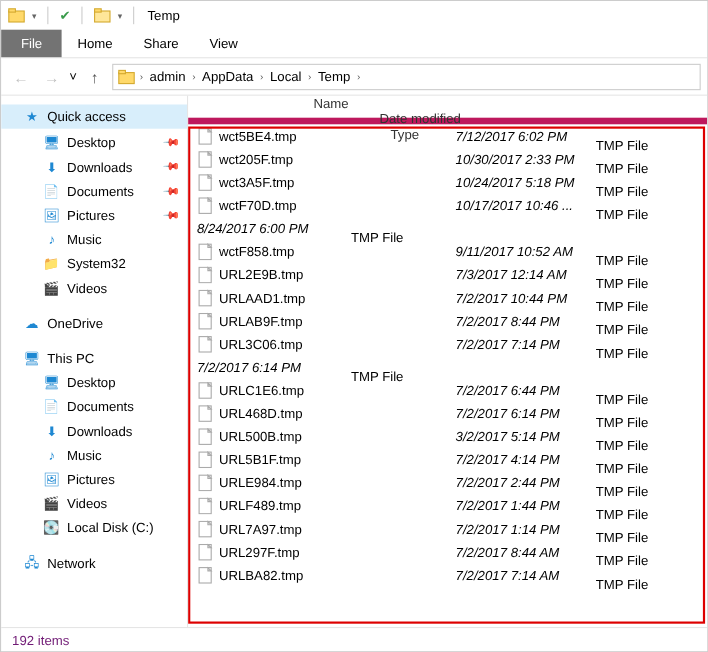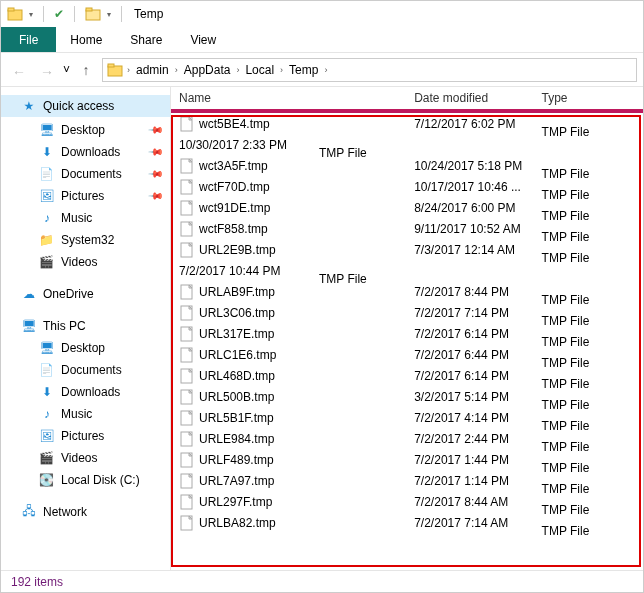--- a/index.html
+++ b/index.html
@@ -5,49 +5,49 @@
 * { box-sizing: border-box; margin: 0; padding: 0; font-family: "Segoe UI", Tahoma, sans-serif; }
 body { width: 644px; height: 593px; background: #fff; font-size: 12px; color: #000; overflow: hidden; border: 1px solid #ccc; }
 .titlebar { height: 26px; display: flex; align-items: center; padding: 0 6px; background: #fff; gap: 2px; }
 .titlebar .qat { display: flex; align-items: center; gap: 6px; }
 .titlebar .folder-ico { width:16px; height:16px; }
 .titlebar .down { font-size:8px; color:#666; }
 .titlebar .title { margin-left: 6px; }
 .sep { width:1px; height:16px; background:#ccc; margin:0 4px; }
 .ribbon-tabs { height: 26px; display:flex; align-items:center; border-bottom:1px solid #e5e5e5; }
 .tab { padding: 0 14px; height:100%; display:flex; align-items:center; cursor:pointer; }
-.tab.file { background:#0f766e; color:#fff; padding:0 18px; }
+.tab.file { background:#737373; color:#fff; padding:0 18px; }
 .addrbar { height: 34px; display:flex; align-items:center; padding:4px 6px; gap:4px; border-bottom:1px solid #e5e5e5; }
 .nav-btn { width:24px; height:24px; display:flex; align-items:center; justify-content:center; }
 .nav-arrow { font-size:14px; color:#bfbfbf; }
 .nav-arrow.up { color:#555; }
 .path-box { flex:1; height:24px; border:1px solid #ccc; display:flex; align-items:center; padding:0 4px; overflow:hidden; }
 .crumb { padding:0 4px; cursor:pointer; white-space:nowrap; }
 .chev { color:#555; font-size:9px; padding:0 2px; }
 .path-box .folder-ico { width:16px; height:16px; margin-right:2px; flex:none; }
 .main { display:flex; height: calc(100% - 26px - 26px - 34px - 22px); }
 .nav { width:170px; border-right:1px solid #e5e5e5; padding:8px 0; overflow:hidden; }
 .nav-item { display:flex; align-items:center; height:22px; padding-left:20px; gap:6px; cursor:pointer; }
 .nav-item.indent { padding-left:38px; }
 .nav-item.quick { background:#d8eefb; margin-bottom:2px; }
 .nav-item.group { padding-left:20px; margin-top:10px; }
 .pin { margin-left:auto; margin-right:8px; color:#777; font-size:10px; transform:rotate(45deg); }
 .icon { width:16px; text-align:center; display:inline-block; }
 .content { flex:1; display:flex; flex-direction:column; overflow:hidden; }
-.cols { display:flex; height:26px; border-bottom:4px solid #be185d; align-items:center; }
+.cols { display:flex; height:26px; border-bottom:6px solid #be185d; align-items:center;flex-direction:column; }
 .col { padding:0 8px; color:#333; border-right:1px solid transparent; height:100%; display:flex; align-items:center; cursor:pointer; }
 .col-name { width:260px; }
 .col-date { width:140px; }
 .col-type { width:120px; }
 .files { flex:1; overflow:hidden; position:relative; }
 .redbox { position:absolute; border:2px solid #d00; top:2px; left:0; right:2px; height:452px; pointer-events:none; }
 .row { display:flex; height:21px; align-items:center; }
 .cell { padding:0 8px; white-space:nowrap; overflow:hidden; text-overflow:ellipsis; }
 .cell.name { width:260px; display:flex; align-items:center; gap:4px; }
-.cell.date { width:140px; }
+.cell.date { width:140px;font-style:italic; }
 .cell.type { width:120px;margin-top:16px; }
 .file-ico { width:16px; height:16px; flex:none; }
 .status { height:22px; border-top:1px solid #e5e5e5; display:flex; align-items:center; padding:0 10px; color:#701a75; }
 
 .c-blue{color:#1e88d2;} .c-teal{color:#19a58b;} .c-orange{color:#e8b24a;} .c-green{color:#3a9b4b;} .c-gray{color:#666;}
 </style>
 </head>
 <body>
 
 <div class="titlebar">
@@ -206,20 +206,27 @@
             <svg class="file-ico">
               <rect x="2" y="1" width="11" height="14" fill="#fff" stroke="#aaa"></rect>
               <path d="M10 1 L13 4 L10 4 Z" fill="#ddd" stroke="#aaa"></path>
             </svg>
             <span>wct5BE4.tmp</span>
           </div>
           <div class="cell date">7/12/2017 6:02 PM</div>
           <div class="cell type">TMP File</div>
         </div>
         <div class="row">
+          <div class="cell name">
+            <svg class="file-ico">
+              <rect x="2" y="1" width="11" height="14" fill="#fff" stroke="#aaa"></rect>
+              <path d="M10 1 L13 4 L10 4 Z" fill="#ddd" stroke="#aaa"></path>
+            </svg>
+            <span>wct205F.tmp</span>
+          </div>
           <div class="cell date">10/30/2017 2:33 PM</div>
           <div class="cell type">TMP File</div>
         </div>
         <div class="row">
           <div class="cell name">
             <svg class="file-ico">
               <rect x="2" y="1" width="11" height="14" fill="#fff" stroke="#aaa"></rect>
               <path d="M10 1 L13 4 L10 4 Z" fill="#ddd" stroke="#aaa"></path>
             </svg>
             <span>wct3A5F.tmp</span>
@@ -232,27 +239,20 @@
             <svg class="file-ico">
               <rect x="2" y="1" width="11" height="14" fill="#fff" stroke="#aaa"></rect>
               <path d="M10 1 L13 4 L10 4 Z" fill="#ddd" stroke="#aaa"></path>
             </svg>
             <span>wctF70D.tmp</span>
           </div>
           <div class="cell date">10/17/2017 10:46 ...</div>
           <div class="cell type">TMP File</div>
         </div>
         <div class="row">
-          <div class="cell name">
-            <svg class="file-ico">
-              <rect x="2" y="1" width="11" height="14" fill="#fff" stroke="#aaa"></rect>
-              <path d="M10 1 L13 4 L10 4 Z" fill="#ddd" stroke="#aaa"></path>
-            </svg>
-            <span>wct91DE.tmp</span>
-          </div>
           <div class="cell date">8/24/2017 6:00 PM</div>
           <div class="cell type">TMP File</div>
         </div>
         <div class="row">
           <div class="cell name">
             <svg class="file-ico">
               <rect x="2" y="1" width="11" height="14" fill="#fff" stroke="#aaa"></rect>
               <path d="M10 1 L13 4 L10 4 Z" fill="#ddd" stroke="#aaa"></path>
             </svg>
             <span>wctF858.tmp</span>
@@ -265,20 +265,27 @@
             <svg class="file-ico">
               <rect x="2" y="1" width="11" height="14" fill="#fff" stroke="#aaa"></rect>
               <path d="M10 1 L13 4 L10 4 Z" fill="#ddd" stroke="#aaa"></path>
             </svg>
             <span>URL2E9B.tmp</span>
           </div>
           <div class="cell date">7/3/2017 12:14 AM</div>
           <div class="cell type">TMP File</div>
         </div>
         <div class="row">
+          <div class="cell name">
+            <svg class="file-ico">
+              <rect x="2" y="1" width="11" height="14" fill="#fff" stroke="#aaa"></rect>
+              <path d="M10 1 L13 4 L10 4 Z" fill="#ddd" stroke="#aaa"></path>
+            </svg>
+            <span>URLAAD1.tmp</span>
+          </div>
           <div class="cell date">7/2/2017 10:44 PM</div>
           <div class="cell type">TMP File</div>
         </div>
         <div class="row">
           <div class="cell name">
             <svg class="file-ico">
               <rect x="2" y="1" width="11" height="14" fill="#fff" stroke="#aaa"></rect>
               <path d="M10 1 L13 4 L10 4 Z" fill="#ddd" stroke="#aaa"></path>
             </svg>
             <span>URLAB9F.tmp</span>
@@ -291,27 +298,20 @@
             <svg class="file-ico">
               <rect x="2" y="1" width="11" height="14" fill="#fff" stroke="#aaa"></rect>
               <path d="M10 1 L13 4 L10 4 Z" fill="#ddd" stroke="#aaa"></path>
             </svg>
             <span>URL3C06.tmp</span>
           </div>
           <div class="cell date">7/2/2017 7:14 PM</div>
           <div class="cell type">TMP File</div>
         </div>
         <div class="row">
-          <div class="cell name">
-            <svg class="file-ico">
-              <rect x="2" y="1" width="11" height="14" fill="#fff" stroke="#aaa"></rect>
-              <path d="M10 1 L13 4 L10 4 Z" fill="#ddd" stroke="#aaa"></path>
-            </svg>
-            <span>URL317E.tmp</span>
-          </div>
           <div class="cell date">7/2/2017 6:14 PM</div>
           <div class="cell type">TMP File</div>
         </div>
         <div class="row">
           <div class="cell name">
             <svg class="file-ico">
               <rect x="2" y="1" width="11" height="14" fill="#fff" stroke="#aaa"></rect>
               <path d="M10 1 L13 4 L10 4 Z" fill="#ddd" stroke="#aaa"></path>
             </svg>
             <span>URLC1E6.tmp</span>

